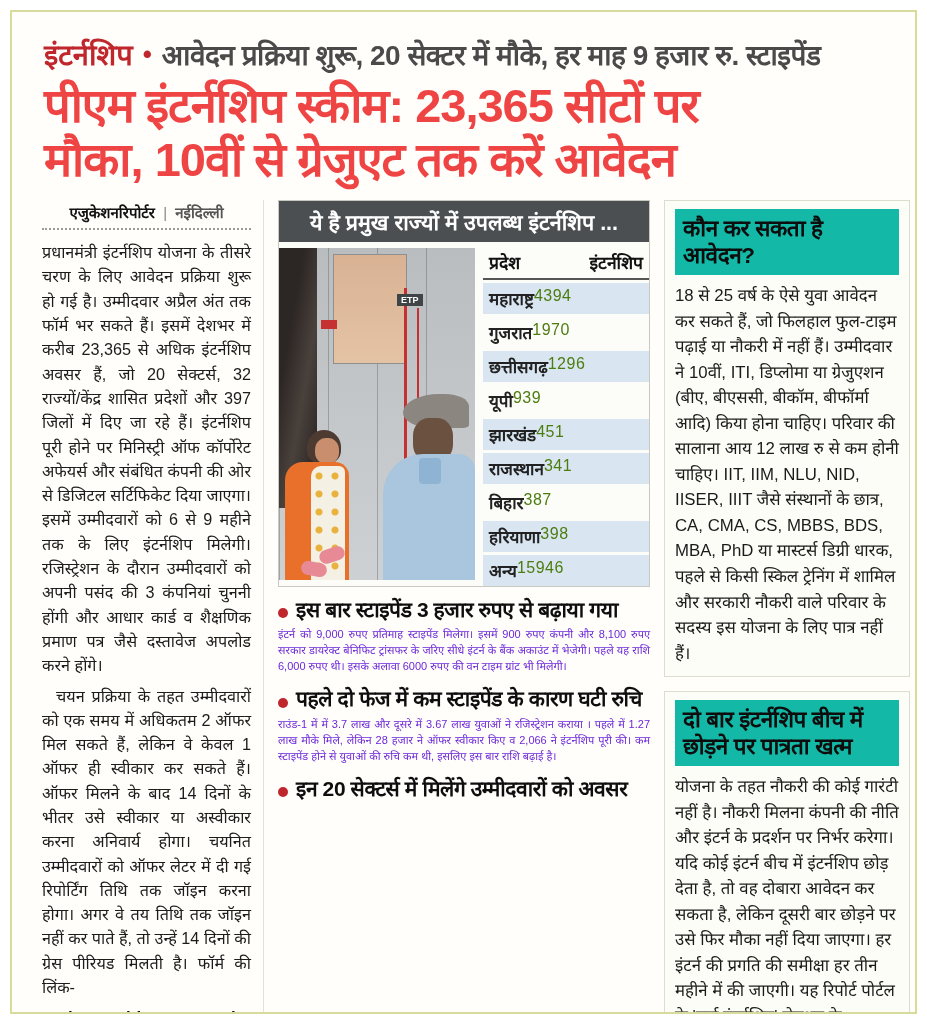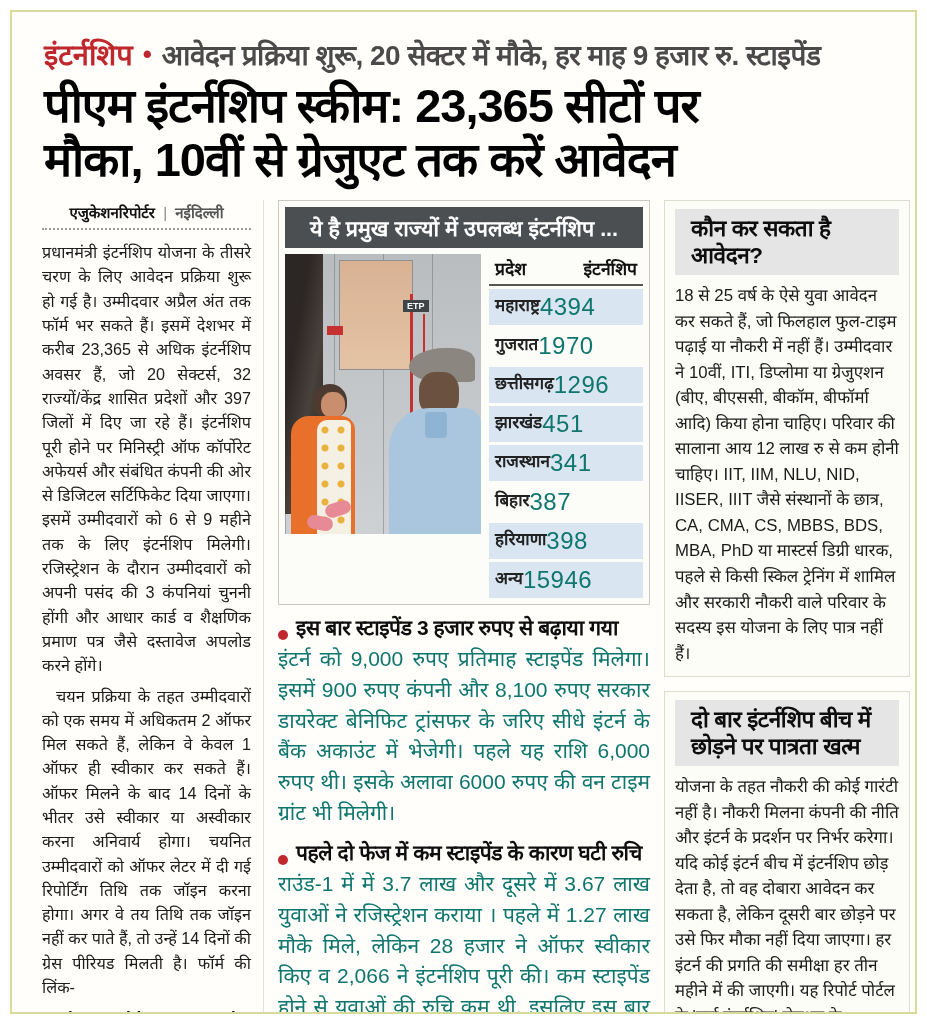--- a/index.html
+++ b/index.html
@@ -11,42 +11,42 @@
   .frame {
     width:100%; height:100%; border:2px solid #d8dc9a; background:#fffefb;
     padding:18px 26px 14px 30px; overflow:hidden;
   }
   
   .kicker { display:flex; align-items:baseline; gap:10px; margin:4px 0 6px 2px; }
   .kicker .tag { color:#c0272d; font-size:29px; font-weight:800; }
   .kicker .dot { color:#c0272d; font-size:26px; font-weight:800; position:relative; top:-2px;}
   .kicker .txt { color:#4a4a4a; font-size:28px; font-weight:700; letter-spacing:-0.5px; }
   
-  .headline { color:#000000; font-weight:800; font-size:47px; line-height:1.14; letter-spacing:-1px; margin:4px 0 14px 2px; }
+  .headline { color:#ef4444; font-weight:800; font-size:47px; line-height:1.14; letter-spacing:-1px; margin:4px 0 14px 2px; }
   
   .cols { display:flex; gap:14px; }
   .col-left { width:222px; flex:none; border-right:1px solid #e2e2da; padding-right:12px; }
   .col-mid { width:372px; flex:none; }
   .col-right { width:246px; flex:none; }
   
   .byline { text-align:center; font-size:15px; padding:2px 0 6px; border-bottom:2px dotted #9a9a9a; margin-bottom:10px; }
   .byline .rep { font-weight:800; color:#111; }
   .byline .sep { color:#888; margin:0 4px; }
   .byline .city { color:#555; font-weight:600; }
   
   .body-txt { font-size:16.2px; line-height:1.5; color:#1c1c1c; text-align:justify; }
   .body-txt p { margin-bottom:6px; }
   .body-txt p.indent { text-indent:14px; }
   .link-txt { font-weight:800; color:#111; font-size:17px; letter-spacing:0.2px; }
   
-  .infobox { border:1px solid #c9c9c1; background:#fcfcf9; padding:6px; margin-bottom:10px; }
+  .infobox { border:1px solid #c9c9c1; background:#fcfcf9; margin-bottom:10px; }
   .infobox-title { background:#4b4f52; color:#ffffff; font-weight:800; font-size:21.5px; text-align:center; padding:6px 4px; margin-bottom:6px; }
   .info-flex { display:flex; gap:8px; }
   
-  .photo { position:relative; width:196px; height:280px; flex:none; background:#c3c7c9; overflow:hidden; }
+  .photo { position:relative; width:196px; height:332px; flex:none; background:#c3c7c9; overflow:hidden; }
   .panel-lines { position:absolute; inset:0;
     background:
       linear-gradient(90deg, rgba(80,80,80,.35) 1px, transparent 1px) 0 0/49px 100%,
       linear-gradient(#b9bdbf, #cdd1d3);
   }
   .open-panel { position:absolute; left:0; top:0; width:38px; height:260px; background:#3a3230;
     background:linear-gradient(100deg,#2c2624 30%,#4a413c 60%,#2c2624 90%); }
   .beige-door { position:absolute; left:54px; top:6px; width:74px; height:110px; background:linear-gradient(180deg,#d9b294,#e4c3a4); border:1px solid #8f8f8f; }
   .red-line1 { position:absolute; left:125px; top:40px; width:3px; height:230px; background:#c53030; }
   .red-line2 { position:absolute; left:138px; top:60px; width:2px; height:210px; background:#c53030; }
@@ -65,30 +65,30 @@
   .man .cap { position:absolute; right:6px; top:0; width:66px; height:34px; background:#8b8680; border-radius:60% 40% 10% 50%; }
   .man .head { position:absolute; right:22px; top:24px; width:40px; height:44px; background:#6b5240; border-radius:40%; }
   .man .shirt { position:absolute; right:0; top:60px; width:92px; height:126px; background:#a9c6de; border-radius:40px 16px 0 0; }
   .man .collar { position:absolute; right:34px; top:64px; width:22px; height:26px; background:#8fb3d2; border-radius:4px; }
   
   .state-table { flex:1; font-size:17px; }
   .state-table .thead { display:flex; justify-content:space-between; font-weight:800; color:#111; border-bottom:2px solid #555; padding:2px 6px 4px; font-size:17.5px; }
   .trow { display:flex; justify-content:flex-start; padding:4px 6px; margin-top:3px; }
   .trow.alt { background:#d9e6f2; }
   .trow .st { font-weight:700; color:#222; }
-  .trow .num { color:#0f766e; font-size:24px; letter-spacing:0.5px; }
+  .trow .num { color:#4d7c0f; font-size:16px; letter-spacing:0.5px; }
   
   .section { margin-bottom:12px; }
-  .sec-head { display:flex; align-items:flex-end; gap:8px; margin-bottom:4px; }
+  .sec-head { display:flex; align-items:center; gap:8px; margin-bottom:4px; }
   .bullet { width:10px; height:10px; border-radius:50%; background:#c0272d; flex:none; margin-top:7px; }
   .sec-title { font-size:21px; font-weight:800; color:#0e0e0e; letter-spacing:-0.4px; line-height:1.2; }
-  .sec-body { font-size:21px; line-height:1.46; color:#0f766e; text-align:justify; }
+  .sec-body { font-size:11px; line-height:1.46; color:#6d28d9; text-align:justify; }
   
   .rbox { border:1px solid #ddddcf; background:#fdfdf8; padding:8px 10px 10px; margin-bottom:14px; }
-  .rbox-head { background:#e5e5e5; color:#0d0d0d; font-weight:800; font-size:22.5px; padding:6px 16px; line-height:1.2; margin-bottom:8px; letter-spacing:-0.4px; }
+  .rbox-head { background:#14b8a6; color:#0d0d0d; font-weight:800; font-size:22.5px; padding:6px 8px; line-height:1.2; margin-bottom:8px; letter-spacing:-0.4px; }
   .rbox-body { font-size:16.8px; line-height:1.52; color:#1a1a1a; }
 </style>
 </head>
 <body>
 
 <div class="page">
   <div class="frame">
 
     <div class="kicker">
       <span class="tag">इंटर्नशिप</span>
@@ -156,20 +156,24 @@
                   <span class="num">4394</span>
                 </div>
               <div class="trow">
                   <span class="st">गुजरात</span>
                   <span class="num">1970</span>
                 </div>
               <div class="trow alt">
                   <span class="st">छत्तीसगढ़</span>
                   <span class="num">1296</span>
                 </div>
+              <div class="trow">
+                  <span class="st">यूपी</span>
+                  <span class="num">939</span>
+                </div>
               <div class="trow alt">
                   <span class="st">झारखंड</span>
                   <span class="num">451</span>
                 </div>
               <div class="trow alt">
                   <span class="st">राजस्थान</span>
                   <span class="num">341</span>
                 </div>
               <div class="trow">
                   <span class="st">बिहार</span>

